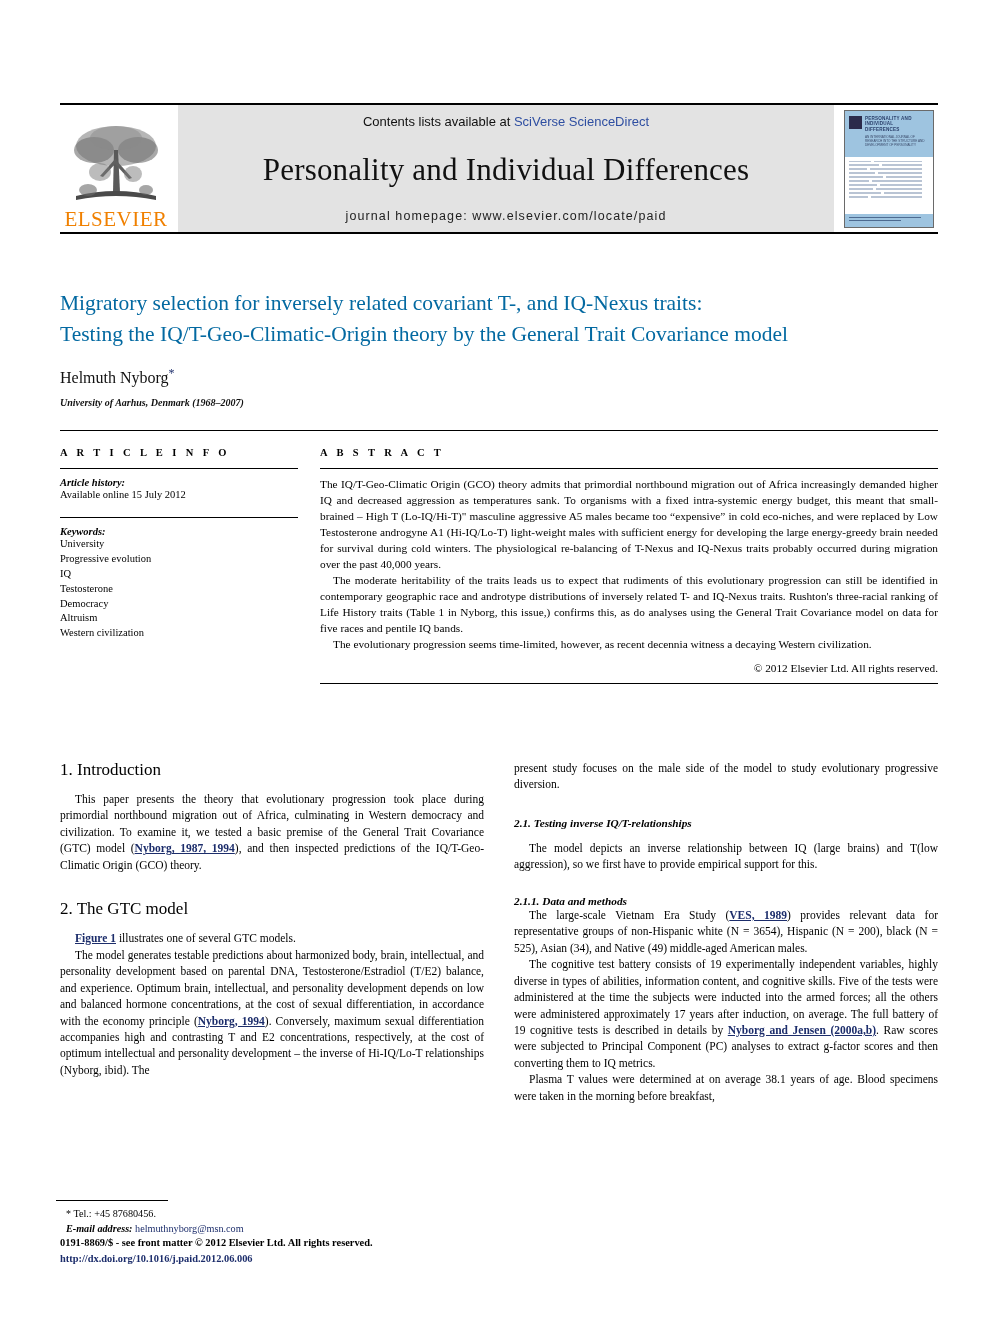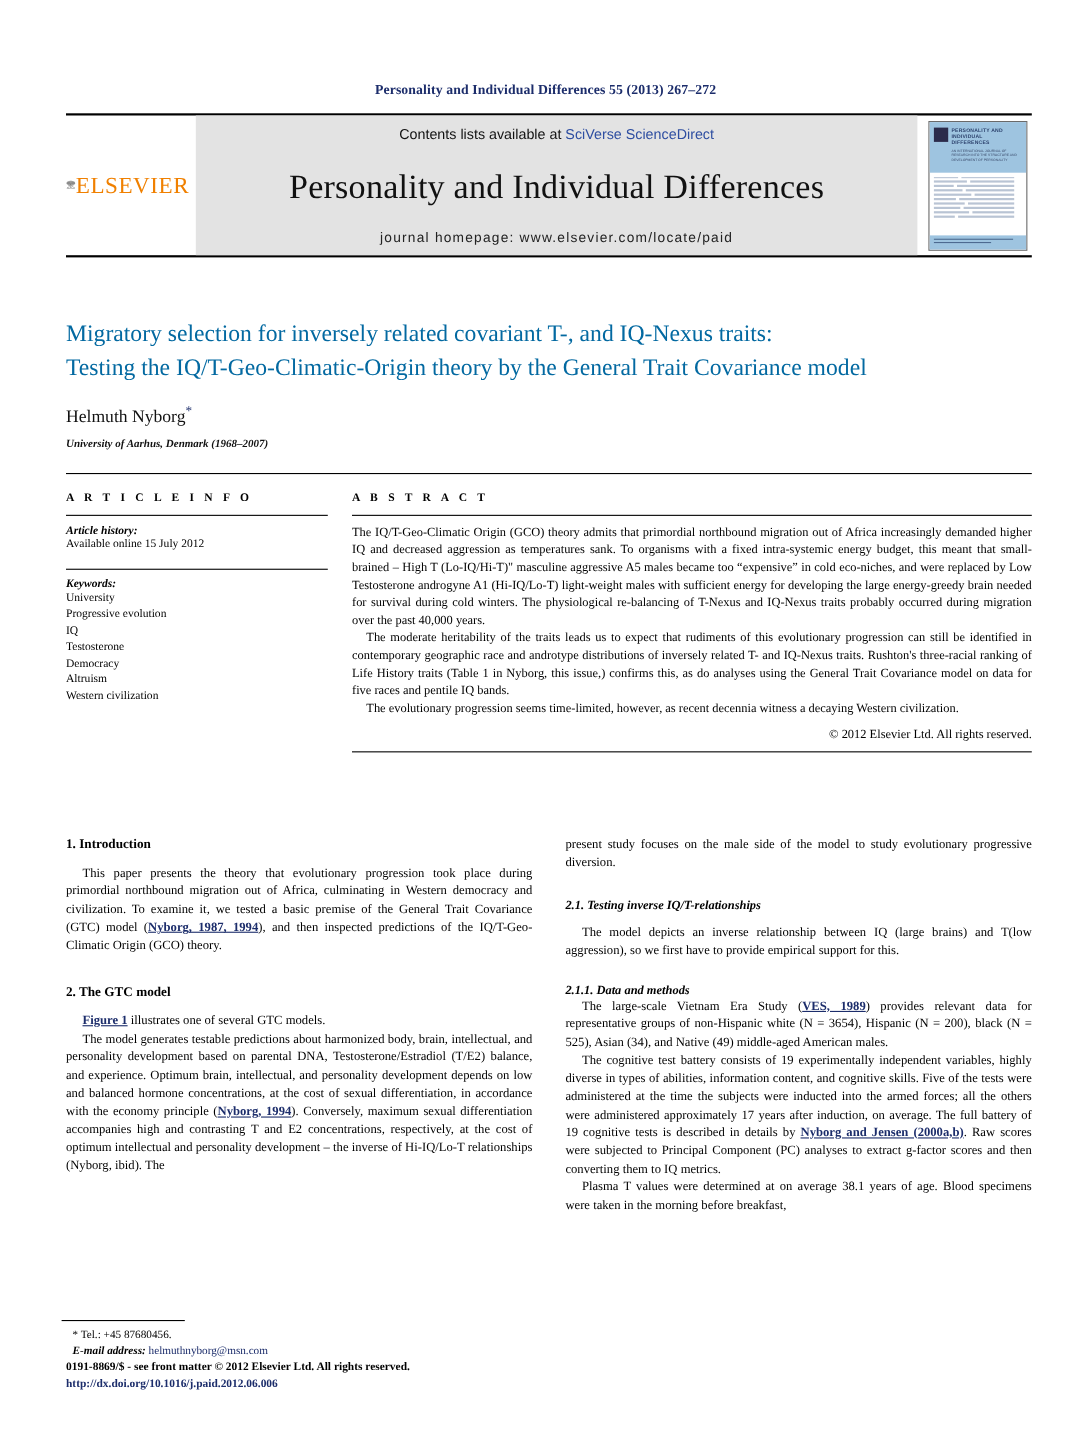--- a/index.html
+++ b/index.html
@@ -50,21 +50,21 @@
   .masthead-inner {
     position: relative;
     height: 127px;
     display: flex;
     align-items: stretch;
   }
   .elsevier-logo {
     width: 112px;
     flex: 0 0 112px;
     display: flex;
-    flex-direction: row;
+    flex-direction: column;
     align-items: center;
     justify-content: flex-end;
     padding-bottom: 2px;
     box-sizing: border-box;
   }
   .tree-svg { display:block; }
   .elsevier-word {
     font-family: "Liberation Serif", serif;
     font-size: 21px;
     letter-spacing: 0.5px;
@@ -281,22 +281,22 @@
     position: absolute;
     left: 60px;
     top: 760px;
     width: 878px;
     display: flex;
     gap: 30px;
   }
   .bcol { width: 424px; flex: 0 0 424px; position: relative; }
   .h2 {
     font-family: "Liberation Serif", serif;
-    font-weight: bold;
-    font-size: 12px;
+    font-weight: normal;
+    font-size: 17px;
     margin: 0 0 11px 0;
     color: #000;
   }
   .h2.spaced { margin-top: 26px; }
   .h3 {
     font-family: "Liberation Serif", serif;
     font-weight: bold;
     font-style: italic;
     font-size: 11.3px;
     margin: 24px 0 11px 0;
@@ -359,21 +359,20 @@
     line-height: 1.5;
     color: #000;
   }
   .pf-doi { color: #1c2d6b; font-weight: bold; }
 </style>
 </head>
 <body>
 
 <div class="page">
 
-  <div class="running-head">Personality and Individual Differences 55 (2013) 267–272</div>
 
   <div class="masthead">
     <div class="masthead-inner">
 
       <div class="elsevier-logo">
         <svg class="tree-svg" width="92" height="88" viewBox="0 0 92 88">
           <g fill="#4a4a4a">
             <ellipse cx="46" cy="26" rx="40" ry="20" fill="#7a7a7a" opacity="0.55"></ellipse>
             <ellipse cx="24" cy="30" rx="20" ry="13" fill="#6e6e6e" opacity="0.6"></ellipse>
             <ellipse cx="68" cy="30" rx="20" ry="13" fill="#6e6e6e" opacity="0.6"></ellipse>

